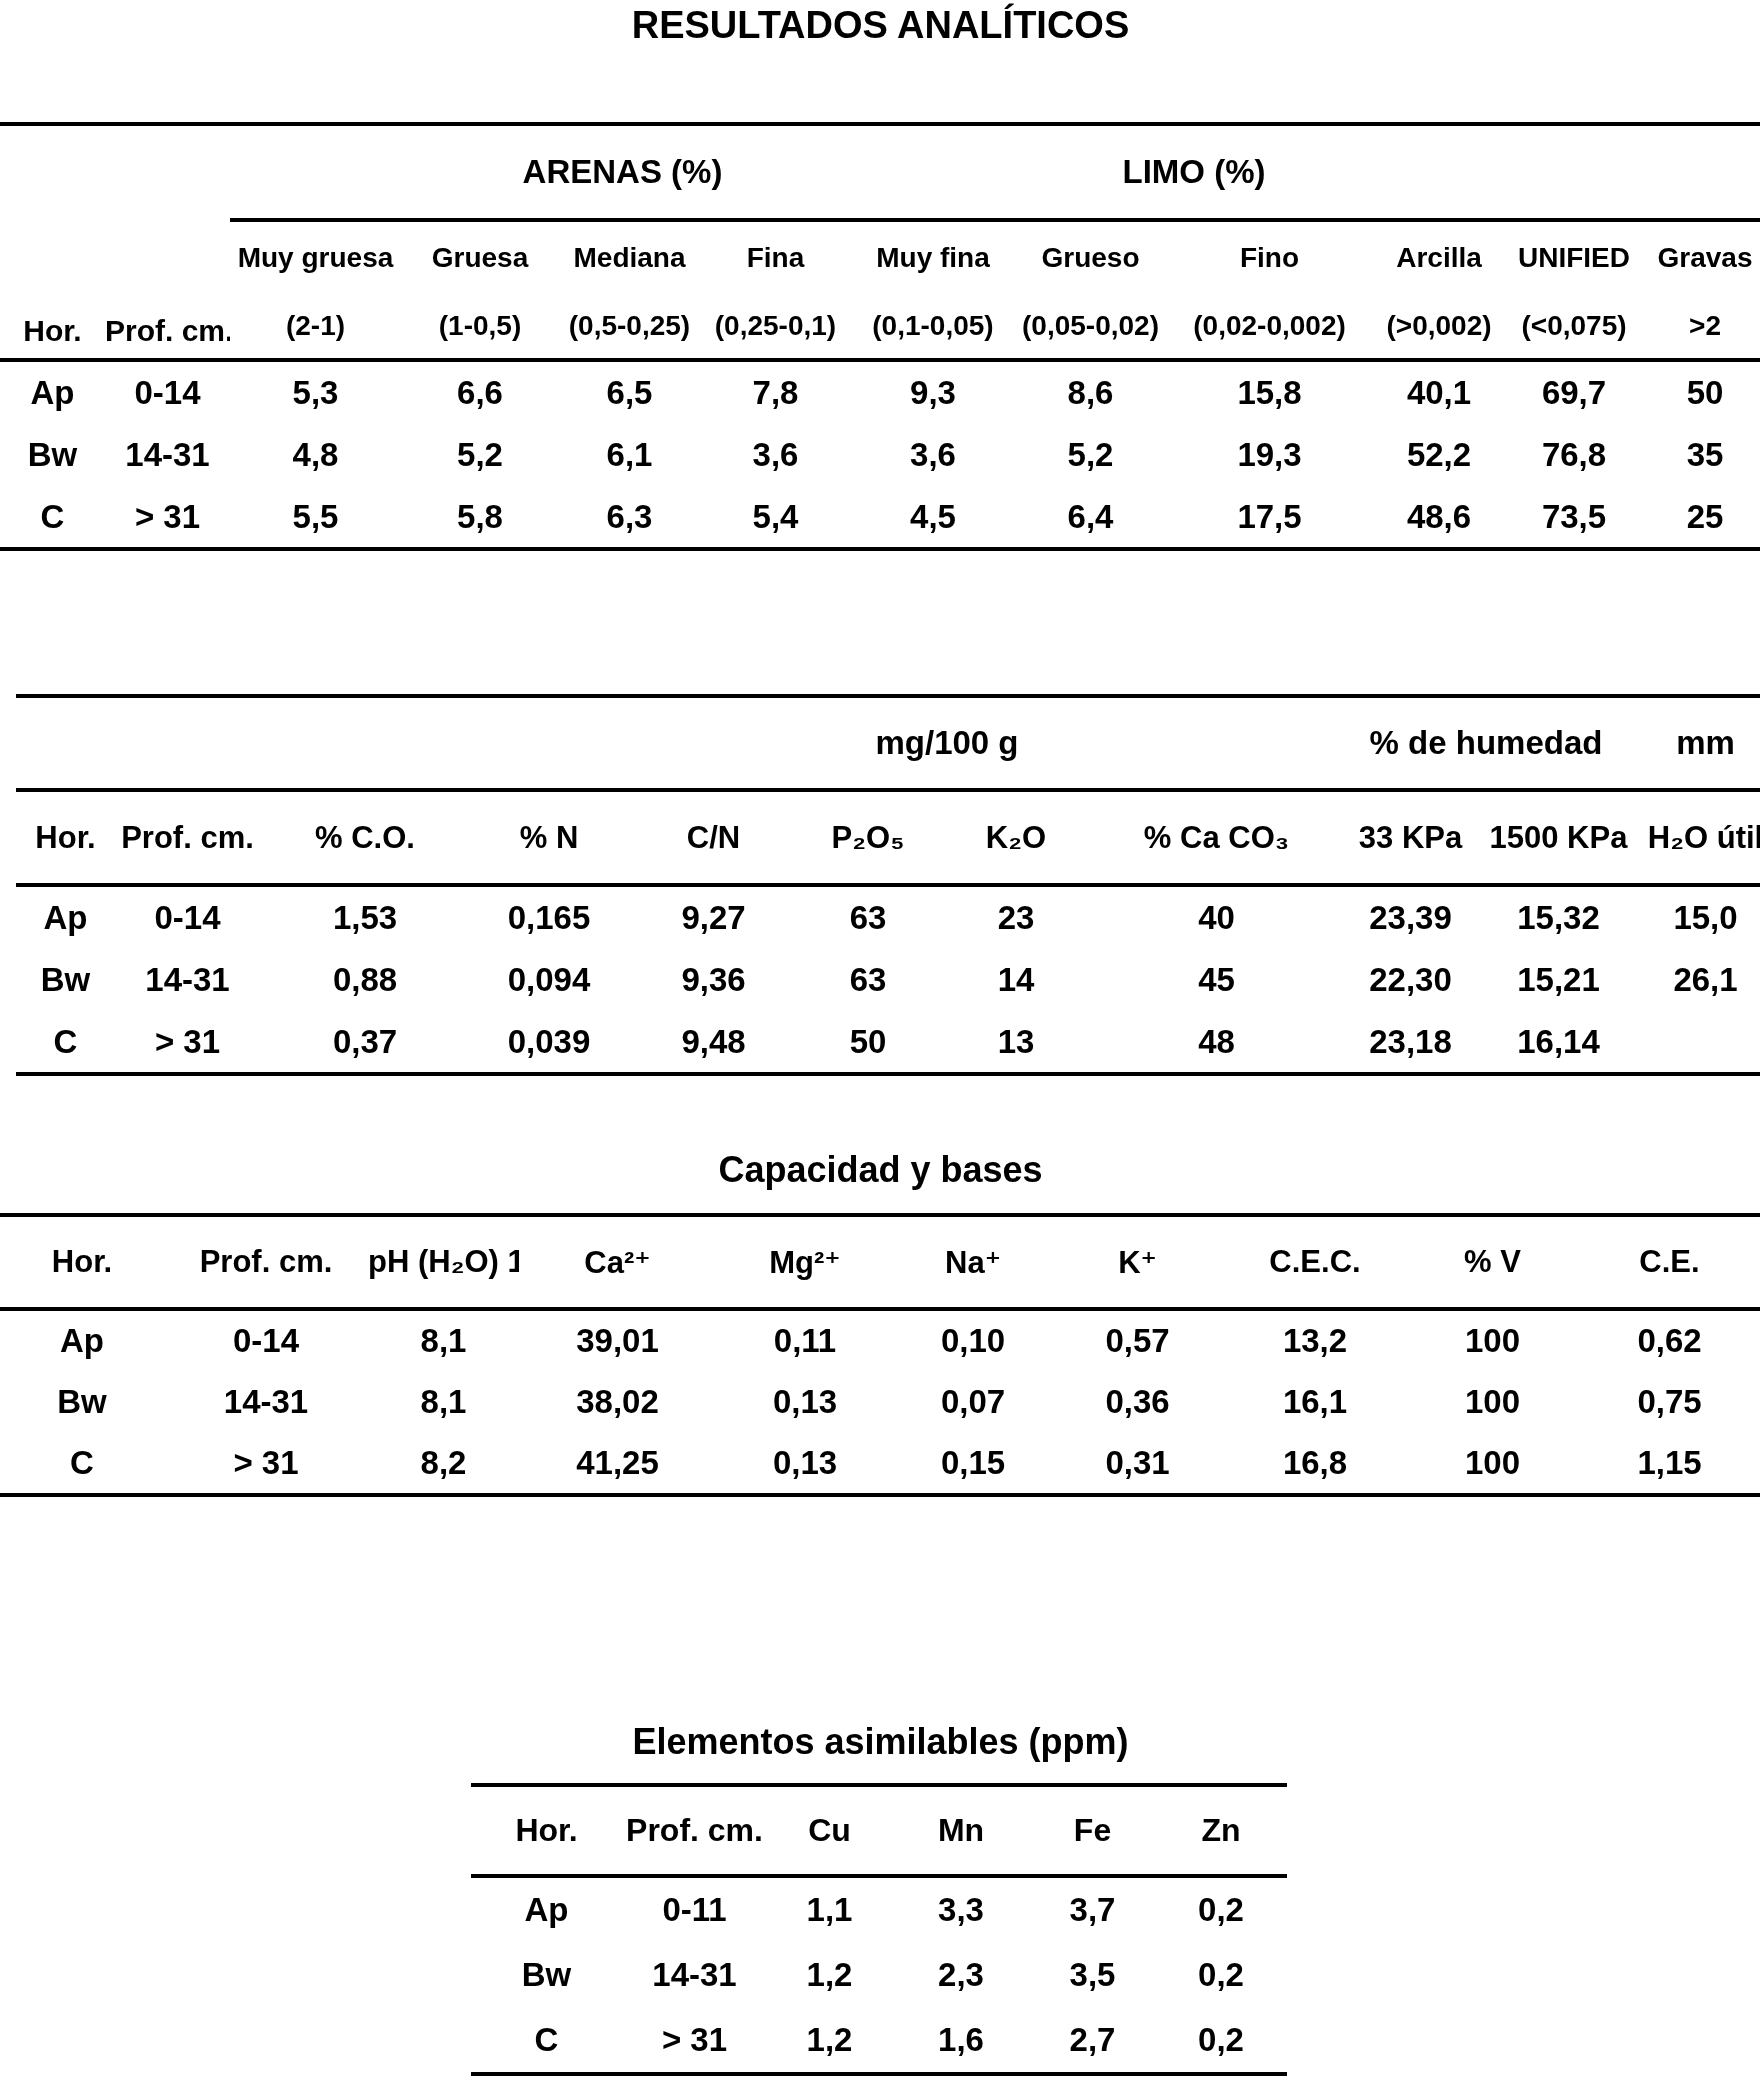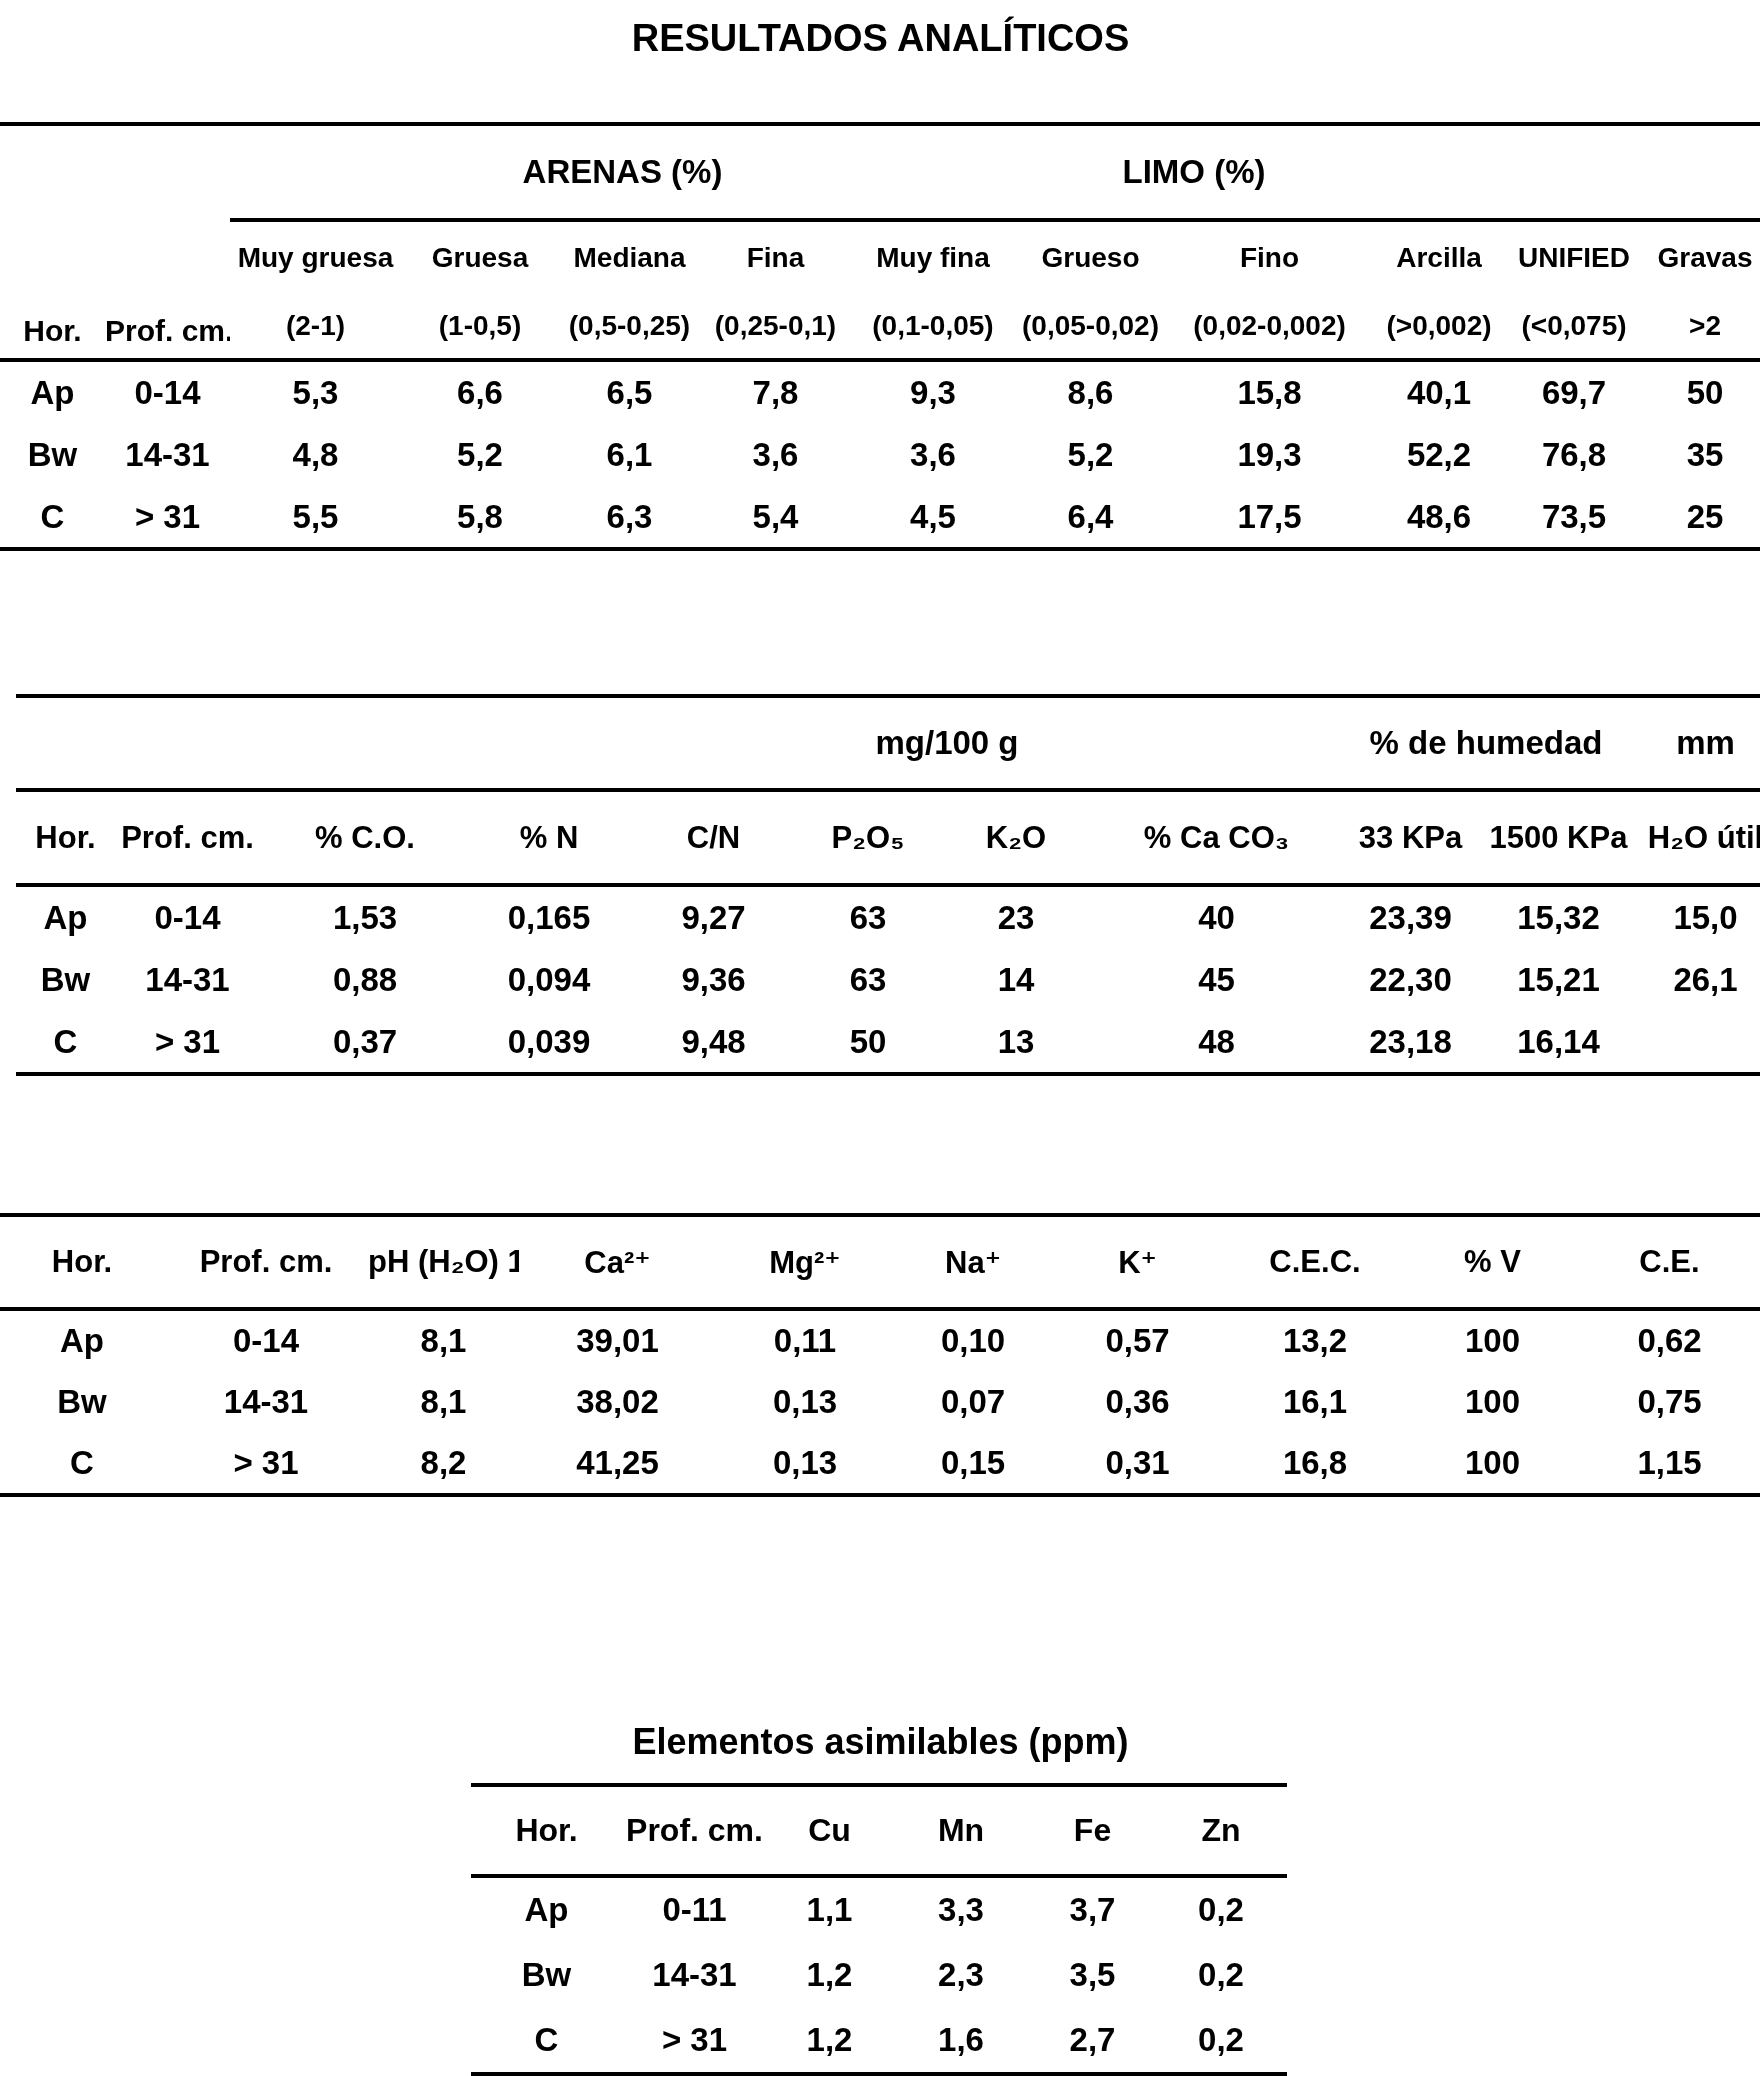--- a/index.html
+++ b/index.html
@@ -8,21 +8,21 @@
     width:1761px;height:2077px;
     background:#ffffff;color:#000;
     font-family:"Liberation Sans","DejaVu Sans",sans-serif;
     font-weight:bold;
     overflow:hidden;
   }
   .title{
     position:absolute;left:0;width:1761px;
     text-align:center;letter-spacing:0px;color:#000;
   }
-  #main-title{top:17px;font-size:38px;}
+  #main-title{top:4px;font-size:38px;}
   #sub-title{top:55px;font-size:34px;}
   #capacity-title{top:1149px;font-size:36px;}
   #elements-title{top:1721px;font-size:36px;}
 
   table.tbl{
     position:absolute;border-collapse:collapse;table-layout:fixed;
     border-top:4.6px solid #000;border-bottom:4.6px solid #000;
   }
   table.tbl td{
     text-align:center;vertical-align:middle;padding:0;
@@ -237,20 +237,21 @@
       <td>50</td>
       <td>13</td>
       <td>48</td>
       <td>23,18</td>
       <td>16,14</td>
       <td></td>
     </tr>
   </tbody>
     </table>
 
+  <div class="title" id="capacity-title">Capacidad y bases</div>
 
   <table class="tbl" id="t3">
     <colgroup>
       <col style="width:164px">
         <col style="width:204px">
         <col style="width:151px">
         <col style="width:197px">
       <col style="width:178px">
         <col style="width:158px">
         <col style="width:171px">

